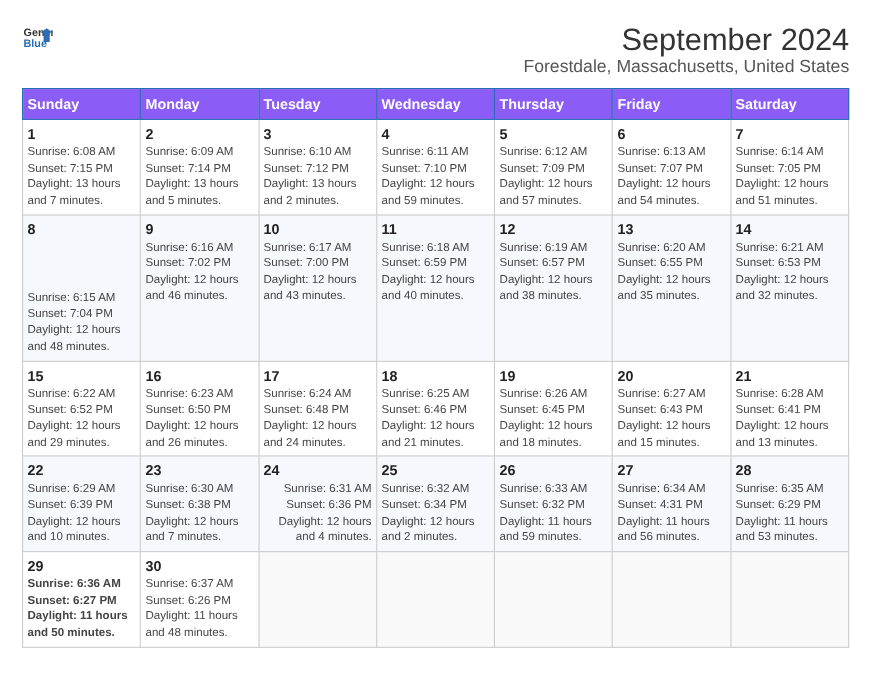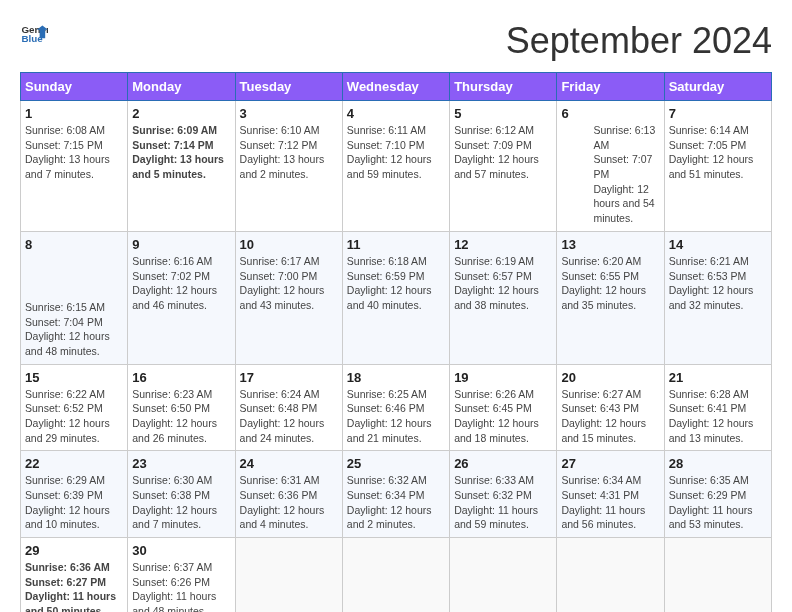--- a/index.html
+++ b/index.html
@@ -22,21 +22,21 @@
       gap: 4px;
     }
     .logo-icon {
       width: 28px;
       height: 28px;
     }
     .title-area {
       text-align: right;
     }
     .main-title {
-      font-size: 36px;
+      font-size: 28px;
       font-weight: normal;
       color: #333;
     }
     .subtitle {
       font-size: 16px;
       color: #555;
     }
     .calendar {
       width: 100%;
       border-collapse: collapse;
@@ -84,20 +84,21 @@
 <div class="header-area">
   <div class="logo">
     <svg class="logo-icon" viewBox="0 0 40 40">
       <text x="2" y="18" font-size="14" font-weight="bold" fill="#333" font-family="Arial">General</text>
       <text x="2" y="32" font-size="14" font-weight="bold" fill="#2a6db5" font-family="Arial">Blue</text>
       <polygon points="32,8 40,14 36,14 36,26 28,26 28,14 24,14" fill="#2a6db5"></polygon>
     </svg>
   </div>
   <div class="title-area">
     <div class="main-title">September 2024</div>
+    <div class="subtitle">Forestdale, Massachusetts, United States</div>
   </div>
 </div>
 
 <table class="calendar">
   <thead>
     <tr>
     <th>Sunday</th>
         <th>Monday</th>
         <th>Tuesday</th>
         <th>Wednesday</th>
@@ -109,21 +110,21 @@
   <tbody>
   <tr>
         <td>
           <span class="day-number">1</span>
           <div class="day-info" style="white-space: pre-line;">Sunrise: 6:08 AM
 Sunset: 7:15 PM
 Daylight: 13 hours and 7 minutes.</div>
         </td>
         <td>
           <span class="day-number">2</span>
-          <div class="day-info" style="white-space: pre-line; font-weight: bold;">Sunrise: 6:09 AM
+          <div class="day-info" style="white-space: pre-line;">Sunrise: 6:09 AM
 Sunset: 7:14 PM
 Daylight: 13 hours and 5 minutes.</div>
         </td>
         <td>
           <span class="day-number">3</span>
           <div class="day-info" style="white-space: pre-line;">Sunrise: 6:10 AM
 Sunset: 7:12 PM
 Daylight: 13 hours and 2 minutes.</div>
         </td>
         <td>
@@ -133,21 +134,21 @@
 Daylight: 12 hours and 59 minutes.</div>
         </td>
         <td>
           <span class="day-number">5</span>
           <div class="day-info" style="white-space: pre-line;">Sunrise: 6:12 AM
 Sunset: 7:09 PM
 Daylight: 12 hours and 57 minutes.</div>
         </td>
         <td>
           <span class="day-number">6</span>
-          <div class="day-info" style="white-space: pre-line; margin-left: 32px;">Sunrise: 6:13 AM
+          <div class="day-info" style="white-space: pre-line;">Sunrise: 6:13 AM
 Sunset: 7:07 PM
 Daylight: 12 hours and 54 minutes.</div>
         </td>
         <td>
           <span class="day-number">7</span>
           <div class="day-info" style="white-space: pre-line;">Sunrise: 6:14 AM
 Sunset: 7:05 PM
 Daylight: 12 hours and 51 minutes.</div>
         </td>
       </tr>
@@ -247,21 +248,21 @@
 Daylight: 12 hours and 10 minutes.</div>
         </td>
         <td>
           <span class="day-number">23</span>
           <div class="day-info" style="white-space: pre-line;">Sunrise: 6:30 AM
 Sunset: 6:38 PM
 Daylight: 12 hours and 7 minutes.</div>
         </td>
         <td>
           <span class="day-number">24</span>
-          <div class="day-info" style="white-space: pre-line;">Sunrise: 6:31 AM
+          <div class="day-info" style="white-space: pre-line; text-align: right;">Sunrise: 6:31 AM
 Sunset: 6:36 PM
 Daylight: 12 hours and 4 minutes.</div>
         </td>
         <td>
           <span class="day-number">25</span>
           <div class="day-info" style="white-space: pre-line;">Sunrise: 6:32 AM
 Sunset: 6:34 PM
 Daylight: 12 hours and 2 minutes.</div>
         </td>
         <td>

